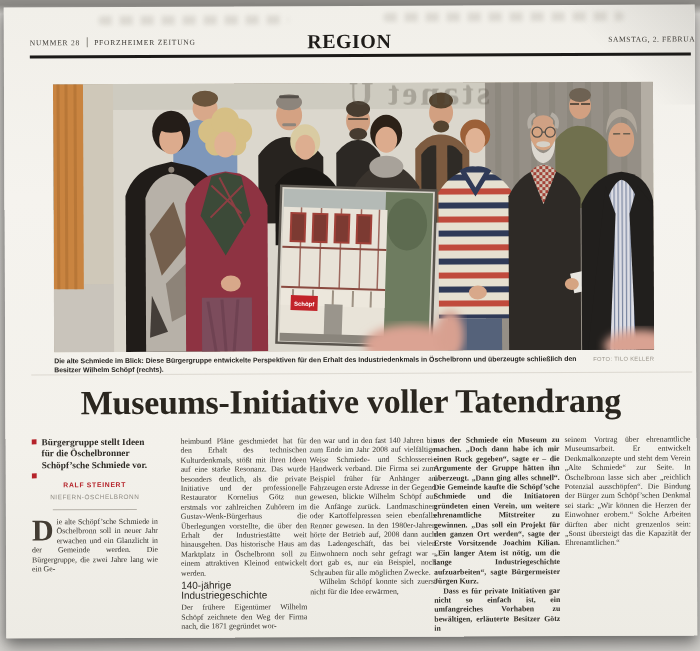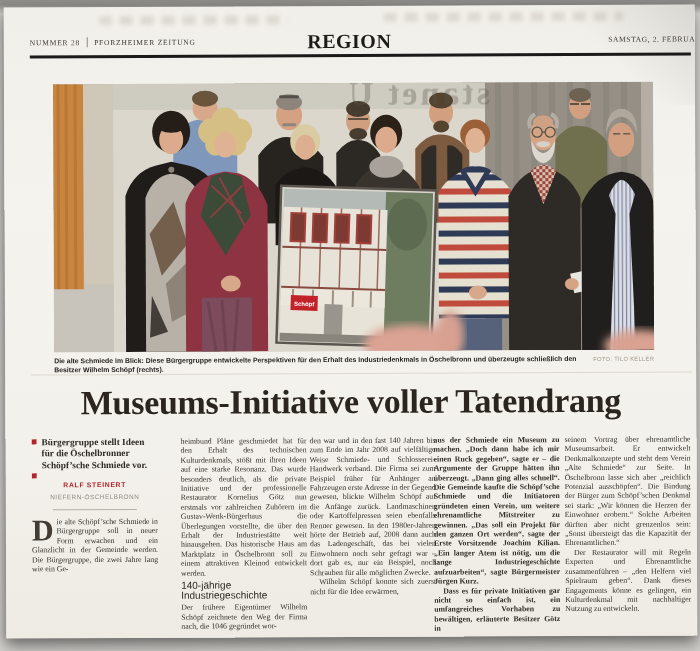--- a/index.html
+++ b/index.html
@@ -238,37 +238,36 @@
     <h1 class="headline" style="margin:0;">Museums-Initiative voller Tatendrang</h1>
 
     <div class="col" style="left:26px;">
       <p class="lead"><span class="sq"></span><span>Bürgergruppe stellt Ideen für die Öschelbronner Schöpf’sche Schmiede vor.</span></p>
       <p class="lead"><span class="sq"></span></p>
       <div class="byline">
         <div class="author">RALF STEINERT</div>
         <div class="place">NIEFERN-ÖSCHELBRONN</div>
       </div>
       <div class="byline-rule"></div>
-      <p><span class="dropcap">D</span><span>ie alte Schöpf’sche Schmiede in Bürgergruppe soll in neuer Form erwachen und ein Glanzlicht in der Gemeinde werden. Die Bürgergruppe, die zwei Jahre lang wie ein Ge-</span></p>
+      <p><span class="dropcap">D</span><span>ie alte Schöpf’sche Schmiede in Öschelbronn soll in neuer Jahr erwachen und ein Glanzlicht in der Gemeinde werden. Die Bürgergruppe, die zwei Jahre lang wie ein Ge-</span></p>
     </div>
 
     <div class="col" style="left:159px;margin-left:16px;">
       <p>heimbund Pläne geschmiedet hat für den Erhalt des technischen Kulturdenkmals, stößt mit ihren Ideen auf eine starke Resonanz. Das wurde besonders deutlich, als die private Initiative und der professionelle Restaurator Kornelius Götz nun erstmals vor zahlreichen Zuhörern im Gustav-Wenk-Bürgerhaus die Überlegungen vorstellte, die über den Erhalt der Industriestätte weit hinausgehen. Das historische Haus am Marktplatz in Öschelbronn soll zu einem attraktiven Kleinod entwickelt werden.</p>
       <h2 class="subhead">140-jährige Industriegeschichte</h2>
-      <p>Der frühere Eigentümer Wilhelm Schöpf zeichnete den Weg der Firma nach, die 1046 gegründet wor-</p>
+      <p>Der frühere Eigentümer Wilhelm Schöpf zeichnete den Weg der Firma nach, die 1871 gegründet wor-</p>
     </div>
 
     <div class="col" style="left:304px;">
       <p>den war und in den fast 140 Jahren bis zum Ende im Jahr 2008 auf vielfältige Weise Schmiede- und Schlosserei-Handwerk verband. Die Firma sei zum Beispiel früher für Anhänger an Fahrzeugen erste Adresse in der Gegend gewesen, blickte Wilhelm Schöpf auf die Anfänge zurück. Landmaschinen oder Kartoffelpressen seien ebenfalls Renner gewesen. In den 1980er-Jahren hörte der Betrieb auf, 2008 dann auch das Ladengeschäft, das bei vielen Einwohnern noch sehr gefragt war – dort gab es, nur ein Beispiel, noch Schrauben für alle möglichen Zwecke.</p>
       <p class="indent">Wilhelm Schöpf konnte sich zuerst nicht für die Idee erwärmen,</p>
     </div>
 
     <div class="col" style="left:428px;font-weight:bold;">
       <p>aus der Schmiede ein Museum zu machen. „Doch dann habe ich mir einen Ruck gegeben“, sagte er – die Argumente der Gruppe hätten ihn überzeugt. „Dann ging alles schnell“. Die Gemeinde kaufte die Schöpf’sche Schmiede und die Initiatoren gründeten einen Verein, um weitere ehrenamtliche Mitstreiter zu gewinnen. „Das soll ein Projekt für den ganzen Ort werden“, sagte der Erste Vorsitzende Joachim Kilian. „Ein langer Atem ist nötig, um die lange Industriegeschichte aufzuarbeiten“, sagte Bürgermeister Jürgen Kurz.</p>
       <p class="indent">Dass es für private Initiativen gar nicht so einfach ist, ein umfangreiches Vorhaben zu bewältigen, erläuterte Besitzer Götz in</p>
     </div>
 
     <div class="col" style="left:559px;">
       <p>seinem Vortrag über ehrenamtliche Museumsarbeit. Er entwickelt Denkmalkonzepte und steht dem Verein „Alte Schmiede“ zur Seite. In Öschelbronn lasse sich aber „reichlich Potenzial ausschöpfen“. Die Bindung der Bürger zum Schöpf’schen Denkmal sei stark: „Wir können die Herzen der Einwohner erobern.“ Solche Arbeiten dürften aber nicht grenzenlos sein: „Sonst übersteigt das die Kapazität der Ehrenamtlichen.“</p>
-      <p class="indent">Der Restaurator will mit Regeln Experten und Ehrenamtliche zusammenführen – „den Helfern viel Spielraum geben“. Dank dieses Engagements könne es gelingen, ein Kulturdenkmal mit nachhaltiger Nutzung zu entwickeln.</p>
     </div>
   </div>
 </div>
 
 </body></html>

